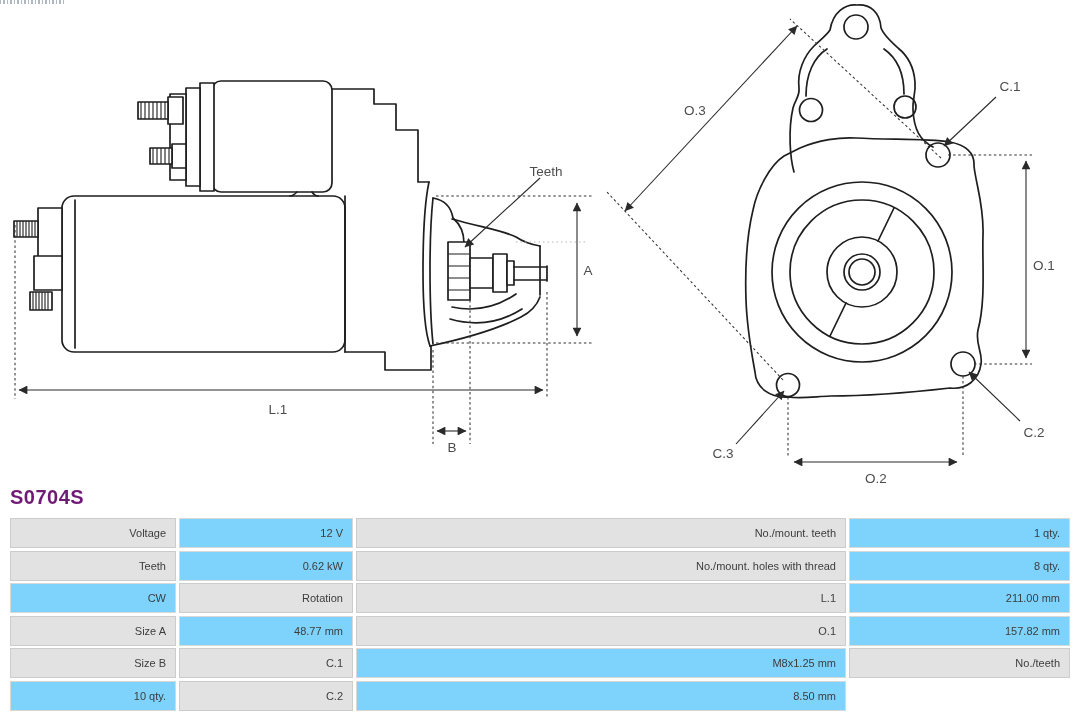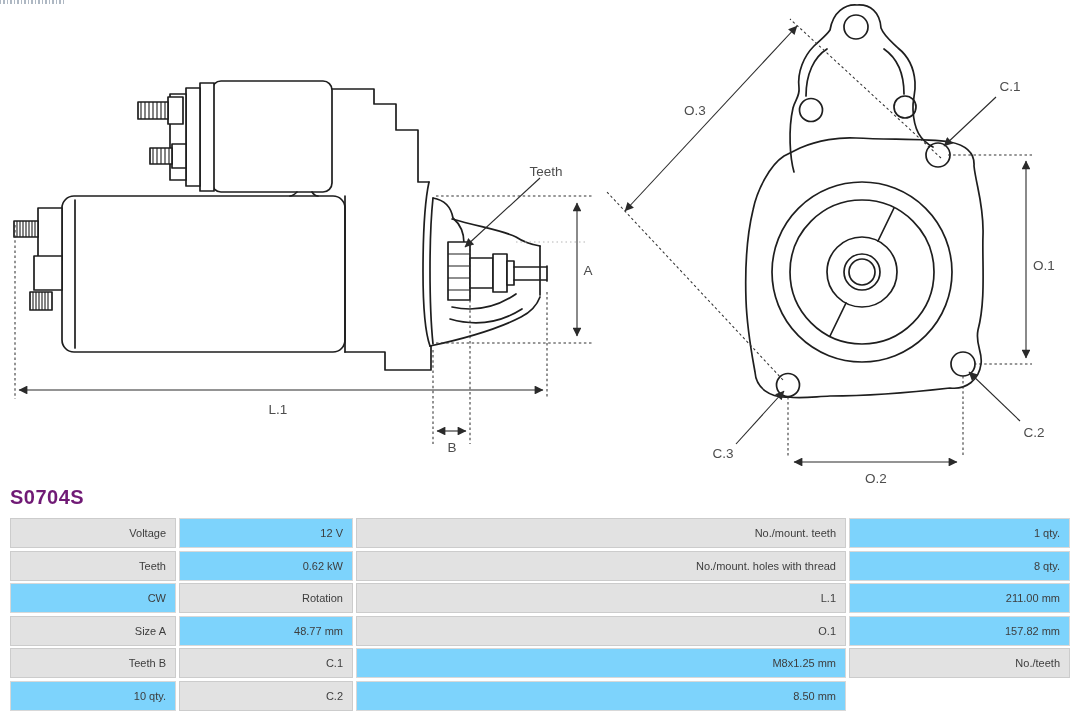--- a/index.html
+++ b/index.html
@@ -173,21 +173,21 @@
     <div class="cell value">CW</div>
     <div class="cell label">Rotation</div>
     <div class="cell label">L.1</div>
     <div class="cell value">211.00 mm</div>
 
     <div class="cell label">Size A</div>
     <div class="cell value">48.77 mm</div>
     <div class="cell label">O.1</div>
     <div class="cell value">157.82 mm</div>
 
-    <div class="cell label">Teeth B</div>
+    <div class="cell label">Size B</div>
     <div class="cell label">C.1</div>
     <div class="cell value">M8x1.25 mm</div>
 
     <div class="cell label">No./teeth</div>
     <div class="cell value">10 qty.</div>
     <div class="cell label">C.2</div>
     <div class="cell value">8.50 mm</div>
   </div>
 
 </div>

